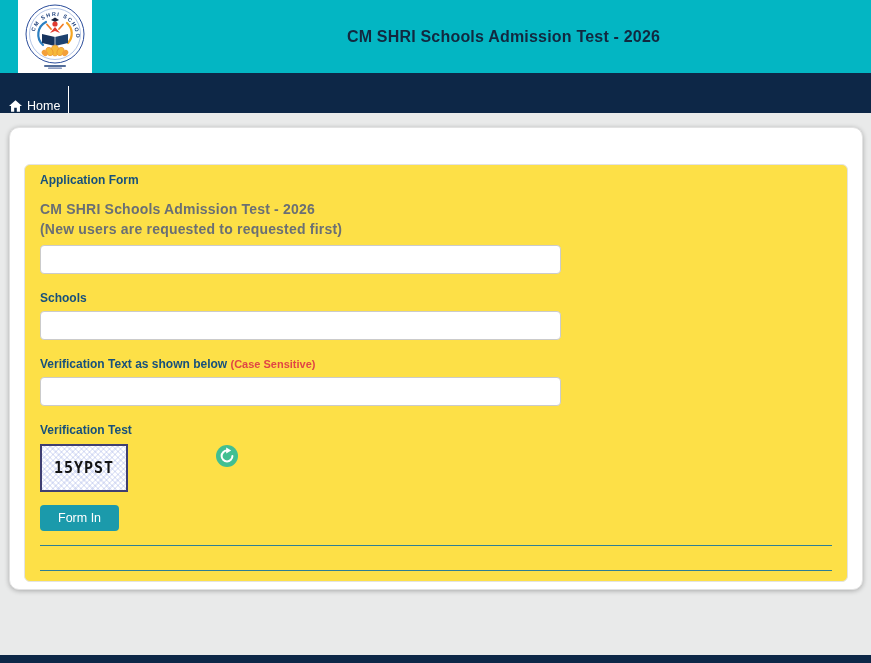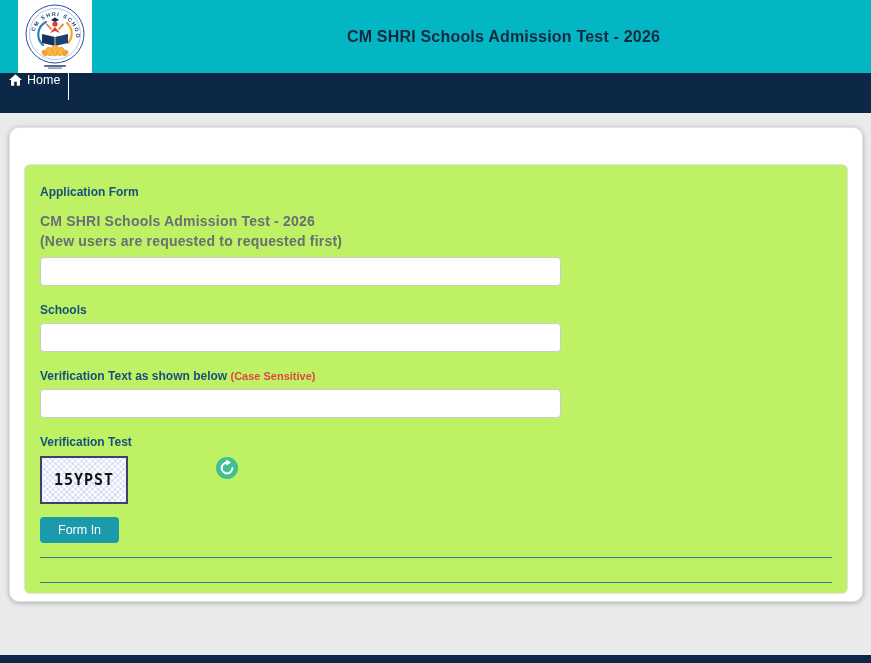--- a/index.html
+++ b/index.html
@@ -31,21 +31,21 @@
     color: #12283f;
     letter-spacing: 0.2px;
     transform: translateX(68px);
   }
 
   
   .navbar {
     height: 40px;
     background: #0d2747;
     display: flex;
-    align-items: flex-start;
+    align-items: flex-end;
     padding-left: 9px;
   }
   .nav-home {
     display: flex; align-items: center;
     color: #ffffff;
     font-size: 12.5px;
     cursor: pointer;
     gap: 5px;
   }
   .nav-sep {
@@ -59,22 +59,22 @@
   .outer-card {
     background: #ffffff;
     border: 1px solid #e2e2e2;
     border-radius: 10px;
     box-shadow: 0 1px 5px rgba(0,0,0,.28);
     padding: 36px 14px 7px 14px;
   }
   .inner-card {
     border: 1px solid #e3e3e3;
     border-radius: 6px;
-    padding: 20px 3px 10px 3px;
-    background: #bef264;
+    padding: 8px 3px 10px 3px;
+    background: #fde047;
   }
   .form-body { padding: 0 12px; }
 
   .section-label {
     color: #17507c;
     font-size: 12px;
     font-weight: bold;
   }
   .form-title {
     margin-top: 12px;

